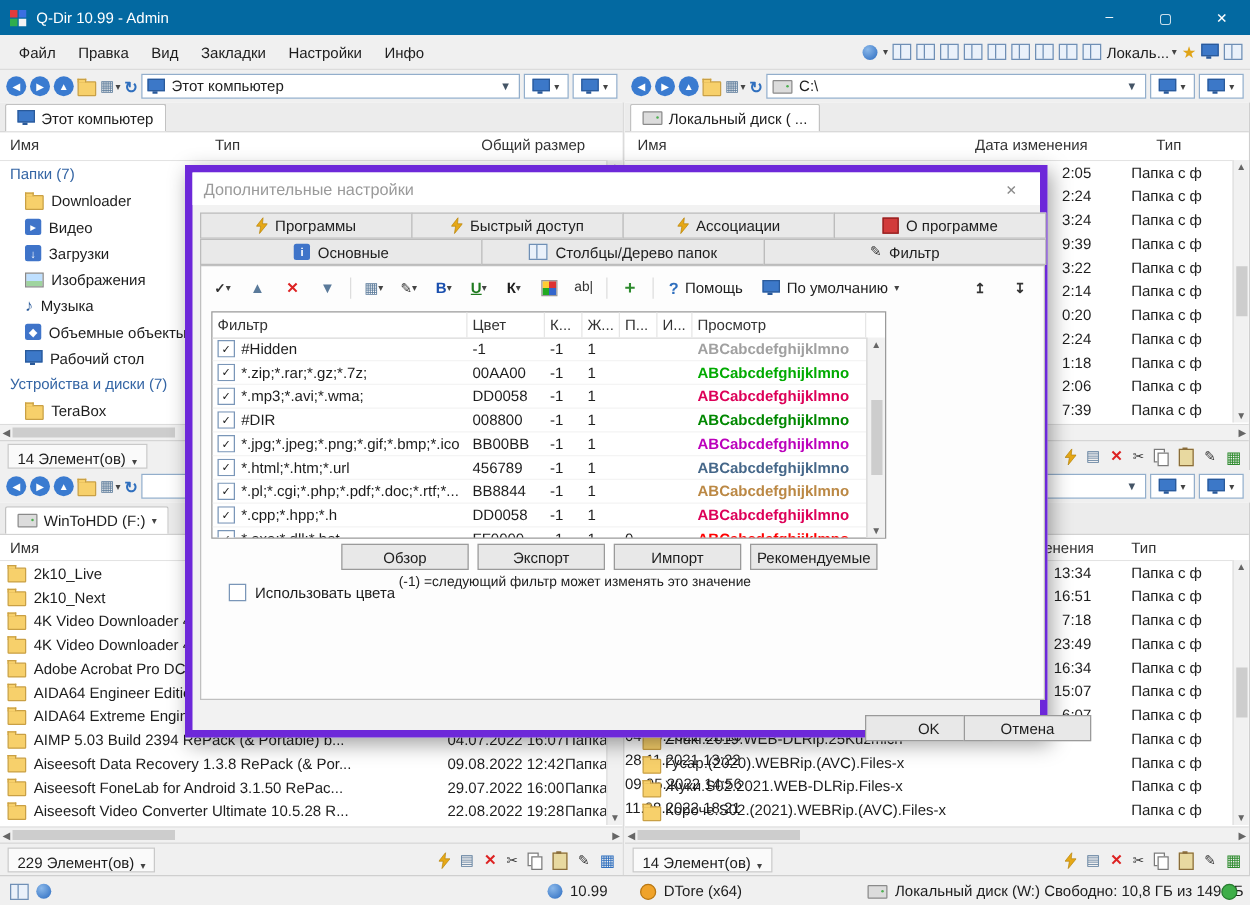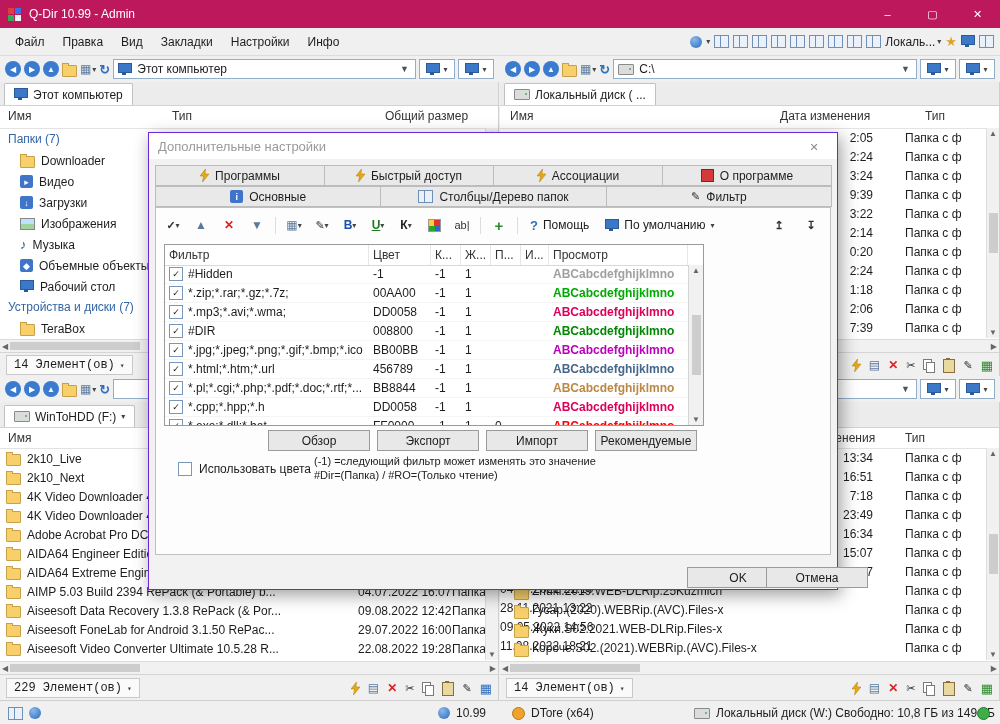--- a/index.html
+++ b/index.html
@@ -1,20 +1,20 @@
 <!DOCTYPE html>
 <html><head>
 <meta charset="utf-8">
 <style>
   html,body{margin:0;padding:0;background:#444;}
   .app{position:relative;width:1000px;height:724px;background:#f0f0f0;
        font-family:"Liberation Sans",sans-serif;font-size:12px;color:#1d1d1d;
        overflow:hidden;user-select:none;}
   
-  .titlebar{position:absolute;left:0;top:0;right:0;height:28px;background:#be185d;
+  .titlebar{position:absolute;left:0;top:0;right:0;height:28px;background:#0369a1;
             display:flex;align-items:center;padding-left:8px;box-sizing:border-box;}
   .logo{display:grid;grid-template-columns:6px 6px;grid-auto-rows:6px;gap:1px;margin-right:8px;}
   .logo i{background:#fff;}
   .logo i:nth-child(1){background:#e23b3b}.logo i:nth-child(2){background:#3b6fe2}
   .logo i:nth-child(3){background:#2fae4e}.logo i:nth-child(4){background:#f3f3f3}
   .title{color:#fff;font-size:12px;}
   .wc{margin-left:auto;display:flex;}
   .wc-btn{width:45px;height:28px;display:flex;align-items:center;justify-content:center;color:#fff;font-size:12px;}
   
   .menubar{position:absolute;left:0;top:28px;right:0;height:28px;background:#f0f0f0;
@@ -64,31 +64,31 @@
   .hs-thumb{height:8px;width:130px;background:#cdcdcd;}
   .hs-fill{flex:1;}
   .pvs{position:absolute;right:0;width:13px;background:#f1f1f1;border-left:1px solid #dedede;
        font-size:8px;color:#666;display:flex;flex-direction:column;align-items:center;
        justify-content:space-between;padding:1px 0;box-sizing:border-box;z-index:3;}
   .pvs-top{top:46px;height:210px;} .pvs-bot{top:46px;height:212px;}
   .pvs-thumb{width:9px;height:40px;background:#cdcdcd;}
   .pfoot{height:25px;background:#f0f0f0;border-top:1px solid #d5d5d5;display:flex;
          align-items:center;gap:4px;padding:0 6px;box-sizing:border-box;}
   .pfoot2{height:27px;}
-  .pstatus{display:flex;align-items:center;gap:5px;height:18px;border:1px solid #c9c9c9;
-           background:#fafafa;padding:0 7px;font-family:Liberation Mono, monospace;}
+  .pstatus{display:flex;align-items:flex-end;gap:5px;height:18px;border:1px solid #c9c9c9;
+           background:#fafafa;padding:0 7px;}
   .fico{margin-left:auto;display:flex;align-items:center;gap:8px;}
   
   .statusbar{position:absolute;left:0;top:700px;right:0;height:24px;background:#f0f0f0;
              border-top:1px solid #cfcfcf;}
   .sb{position:absolute;top:0;height:24px;display:flex;align-items:center;gap:6px;}
   .sb-left{left:8px;} .sb-ver{left:438px;} .sb-app{left:512px;} .sb-disk{left:694px;} .sb-dot{right:10px;}
   
   .dialog{position:absolute;left:148px;top:132px;width:690px;height:458px;background:#f2f2f2;
-          border:1px solid #6d28d9;box-shadow:3px 5px 16px rgba(0,0,0,.38);z-index:40;box-sizing:border-box;}
+          border:6px solid #6d28d9;box-shadow:3px 5px 16px rgba(0,0,0,.38);z-index:40;box-sizing:border-box;}
   .dlg-title{height:26px;background:#fff;display:flex;align-items:center;padding:0 9px;
              color:#9a9a9a;font-size:13px;}
   .dlg-close{margin-left:auto;width:28px;text-align:center;color:#8a8a8a;}
   .dlg-tabs{position:absolute;left:6px;top:32px;width:676px;}
   .dlg-trow{display:flex;height:21px;}
   .dtab{flex:1;display:flex;align-items:center;justify-content:center;gap:6px;background:#e9e9e9;
         border:1px solid #bcbcbc;margin-right:-1px;box-sizing:border-box;white-space:nowrap;overflow:hidden;}
   .dtab.active{background:#fdfdfd;border-bottom-color:#fdfdfd;position:relative;z-index:2;}
   .dlg-panel{position:absolute;left:6px;top:74px;width:676px;height:348px;background:#fdfdfd;
              border:1px solid #c0c0c0;box-sizing:border-box;}
@@ -1140,20 +1140,19 @@
           <div class="btn">Экспорт</div>
           <div class="btn">Импорт</div>
           <div class="btn">Рекомендуемые</div>
         </div>
       <div class="dlg-usecolors">
         <span class="cbx"></span>
         <span>Использовать цвета</span>
       </div>
       <div class="dlg-hints" id="dlg-hints">
           <div class="hint-line">(-1) =следующий фильтр может изменять это значение</div>
-          <div class="hint-line">#Dir=(Папка) / #RO=(Только чтение)</div>
         </div>
     </div>
     <div class="btn dlg-ok">OK</div>
     <div class="btn dlg-cancel">Отмена</div>
   </div>
 
 </div>
 
 </body></html>

